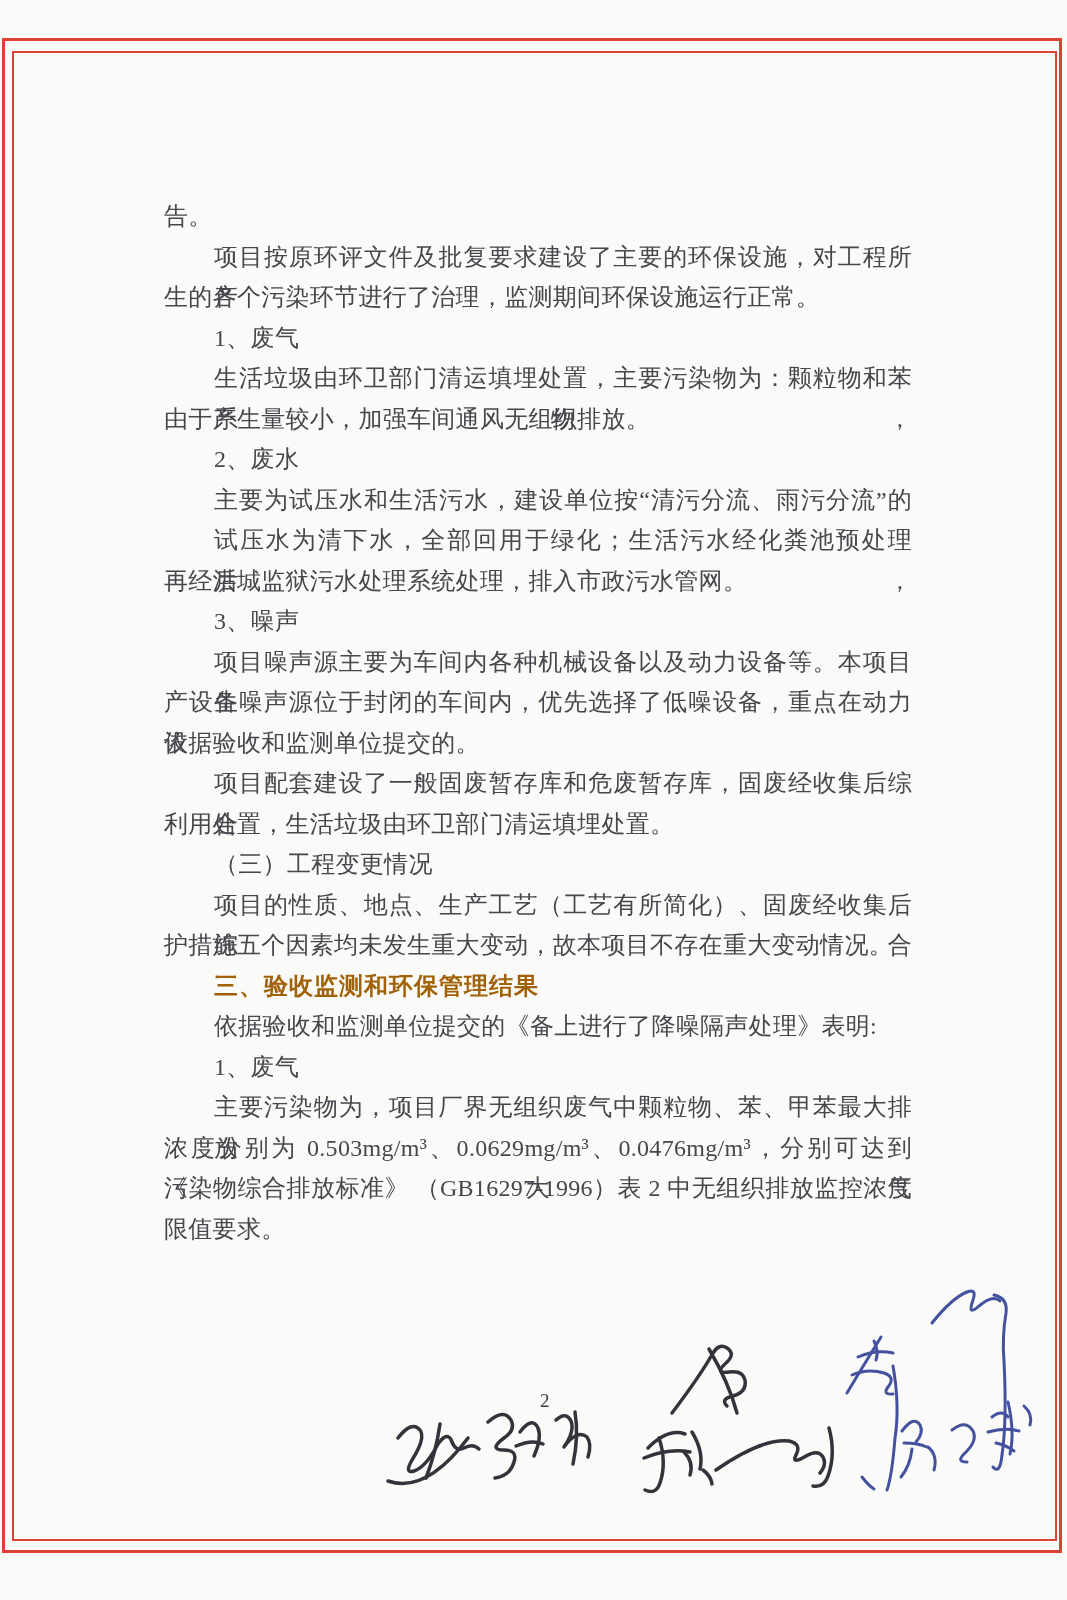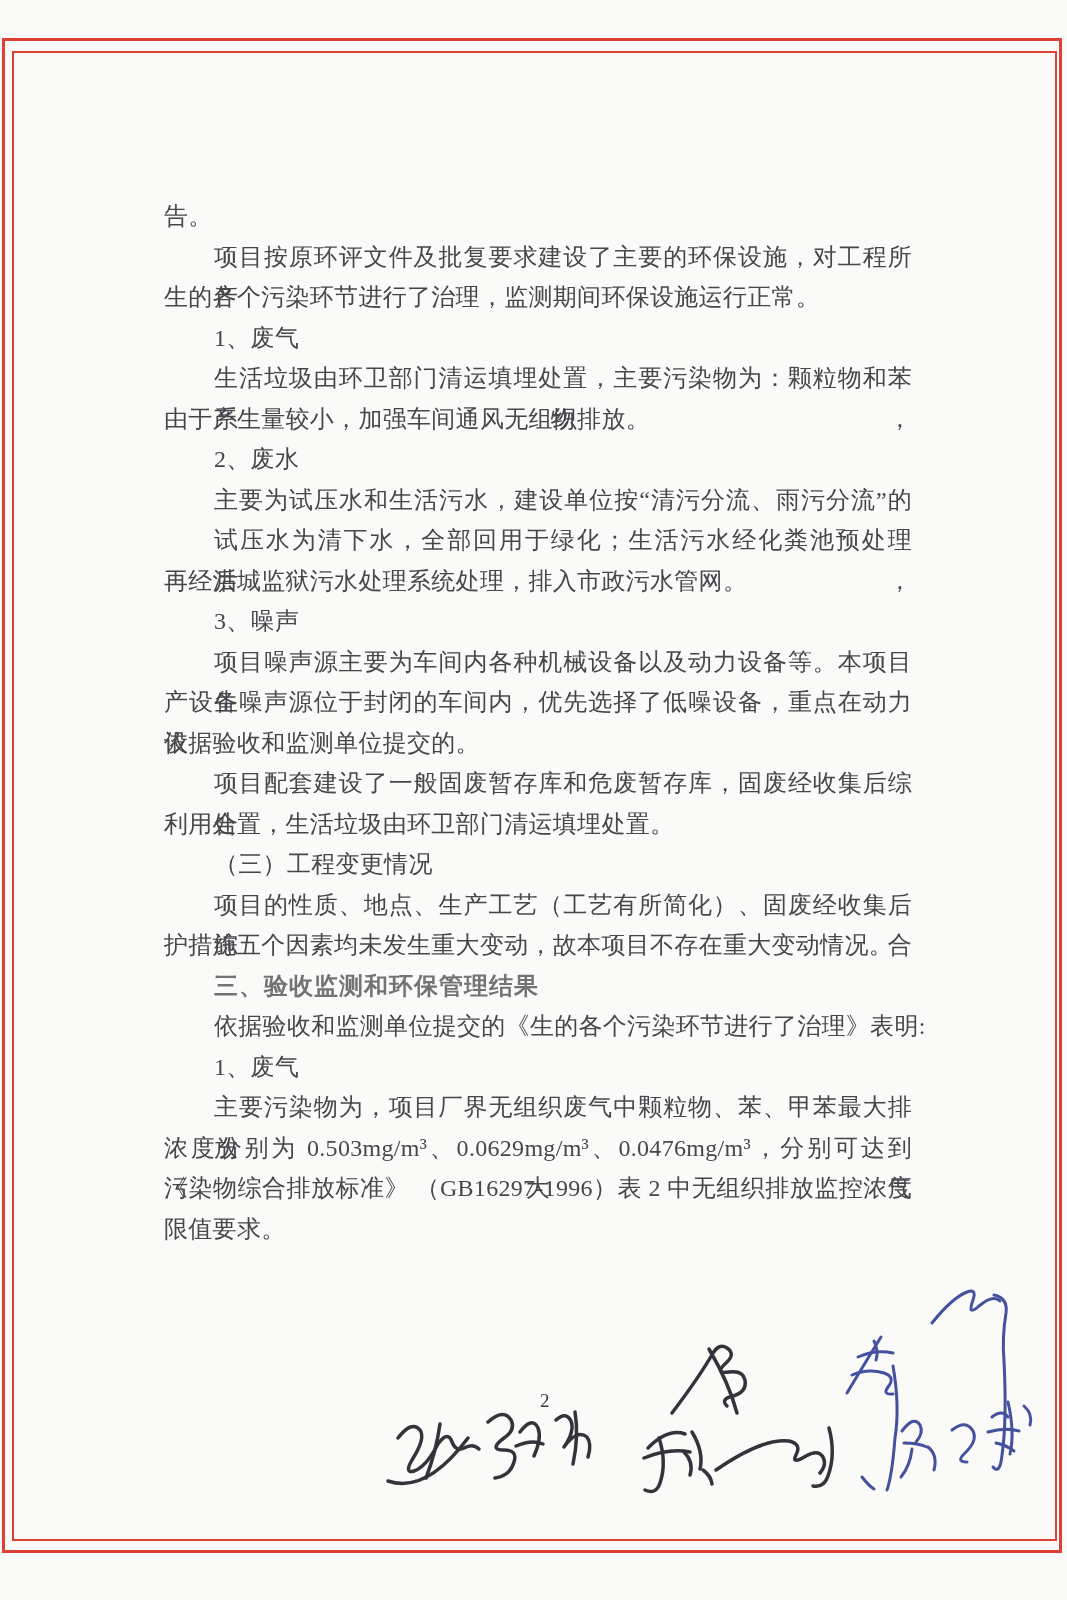--- a/index.html
+++ b/index.html
@@ -29,21 +29,21 @@
   .line{
     height:40.5px;line-height:40.5px;font-size:24px;color:var(--text);
     letter-spacing:0.3px;white-space:nowrap;
   }
   .line.indent{padding-left:50px;box-sizing:border-box;}
   .line.fill{
     white-space:normal;text-align:justify;text-align-last:justify;
     text-justify:inter-character;
     font-family:Liberation Serif, serif;
   }
-  .line.bold{font-weight:bold;color:#737373;letter-spacing:1px;}
+  .line.bold{font-weight:bold;color:#a16207;letter-spacing:1px;}
   .page-number{
     position:absolute;left:540px;top:1390px;font-size:19px;color:#3a3a42;
   }
   .signatures{position:absolute;left:0;top:0;width:1067px;height:1600px;pointer-events:none;}
   .signatures path{fill:none;stroke-linecap:round;stroke-linejoin:round;}
 </style>
 </head>
 <body>
 
 <div class="page">
@@ -65,21 +65,21 @@
       <div class="line indent">3、噪声</div>
       <div class="line indent fill">项目噪声源主要为车间内各种机械设备以及动力设备等。本项目生</div>
       <div class="line fill">产设备噪声源位于封闭的车间内，优先选择了低噪设备，重点在动力设</div>
       <div class="line">依据验收和监测单位提交的。</div>
       <div class="line indent fill">项目配套建设了一般固废暂存库和危废暂存库，固废经收集后综合</div>
       <div class="line">利用处置，生活垃圾由环卫部门清运填埋处置。</div>
       <div class="line indent">（三）工程变更情况</div>
       <div class="line indent fill">项目的性质、地点、生产工艺（工艺有所简化）、固废经收集后综合</div>
       <div class="line">护措施五个因素均未发生重大变动，故本项目不存在重大变动情况。</div>
       <div class="line indent bold">三、验收监测和环保管理结果</div>
-      <div class="line indent">依据验收和监测单位提交的《生的各个污染环节进行了治理》表明:</div>
+      <div class="line indent">依据验收和监测单位提交的《备上进行了降噪隔声处理》表明:</div>
       <div class="line indent">1、废气</div>
       <div class="line indent fill">主要污染物为，项目厂界无组织废气中颗粒物、苯、甲苯最大排放</div>
       <div class="line fill">浓度分别为 0.503mg/m³、0.0629mg/m³、0.0476mg/m³，分别可达到《大气</div>
       <div class="line fill">污染物综合排放标准》 （GB16297-1996）表 2 中无组织排放监控浓度</div>
       <div class="line">限值要求。</div>
     </div>
 
   <span class="page-number">2</span>
 
   <svg class="signatures" viewBox="0 0 1067 1600" xmlns="http://www.w3.org/2000/svg">

